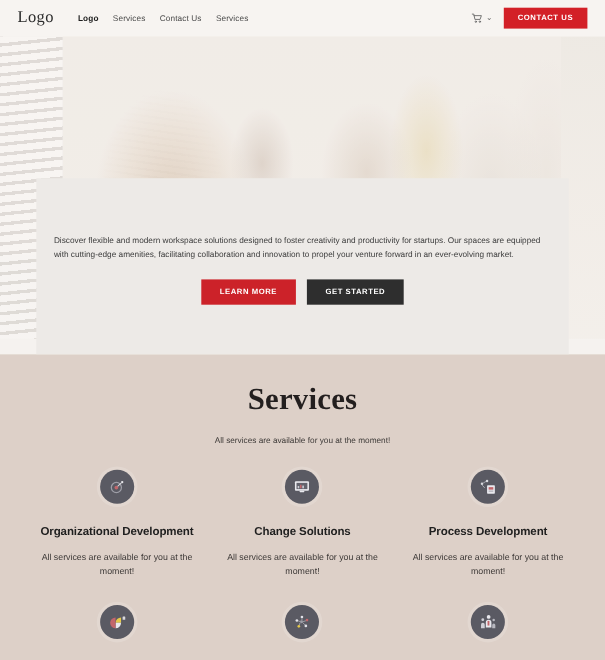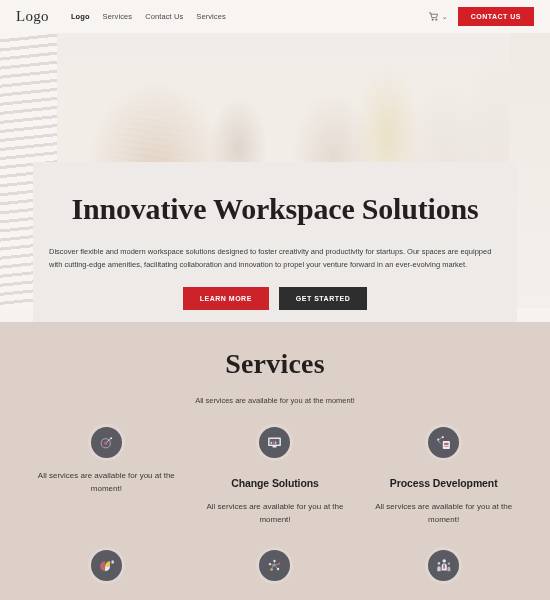--- a/index.html
+++ b/index.html
@@ -240,21 +240,20 @@
   <div class="hero-side"></div>
   <div class="hero-side right"></div>
 
   <div class="hero-photo">
     <div class="ph"></div>
     <div class="ph2"></div>
     <div class="veil"></div>
   </div>
 
   <div class="hero-card">
-    <h1 class="hero-title">Innovative Workspace Solutions</h1>
     <p class="hero-sub">Discover flexible and modern workspace solutions designed to foster creativity and productivity for startups. Our spaces are equipped with cutting-edge amenities, facilitating collaboration and innovation to propel your venture forward in an ever-evolving market.</p>
     <div class="hero-btns">
       <button class="btn btn-red">LEARN MORE</button>
       <button class="btn btn-dark">GET STARTED</button>
     </div>
   </div>
 </section>
 
 <section class="services">
   <h2 class="services-title">Services</h2>
@@ -264,20 +263,21 @@
 
     <div class="card">
       <div class="icon-circle">
         <svg width="17" height="17" viewBox="0 0 24 24" fill="none">
           <circle cx="11" cy="13" r="6.5" stroke="#9d9da6" stroke-width="1.6"></circle>
           <circle cx="11" cy="13" r="2.4" fill="#c2666b"></circle>
           <circle cx="18.5" cy="6" r="1.5" fill="#e8e8ec"></circle>
           <path d="M12.6 11.4 17.4 7" stroke="#d9d9de" stroke-width="1.3"></path>
         </svg>
       </div>
+      <div class="card-title">Organizational Development</div>
       <div class="card-desc">All services are available for you at the moment!</div>
     </div>
 
     <div class="card">
       <div class="icon-circle">
         <svg width="17" height="17" viewBox="0 0 24 24" fill="none">
           <rect x="3" y="5" width="18" height="12" rx="1.2" fill="#e9e9ee"></rect>
           <rect x="5" y="7" width="14" height="8" fill="#63636d"></rect>
           <rect x="6.5" y="11" width="2" height="3" fill="#cfcfd6"></rect>
           <rect x="9.5" y="9.5" width="2" height="4.5" fill="#c2666b"></rect>

